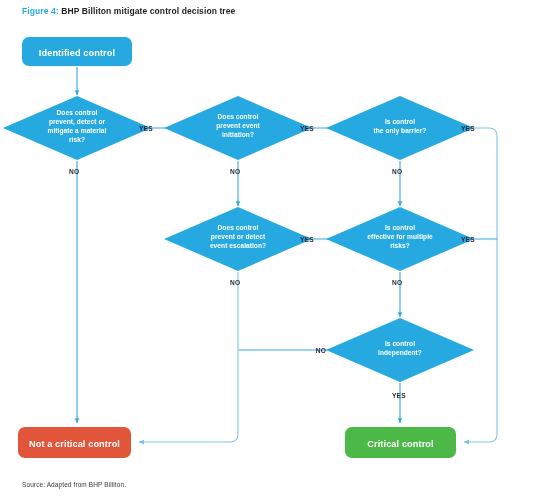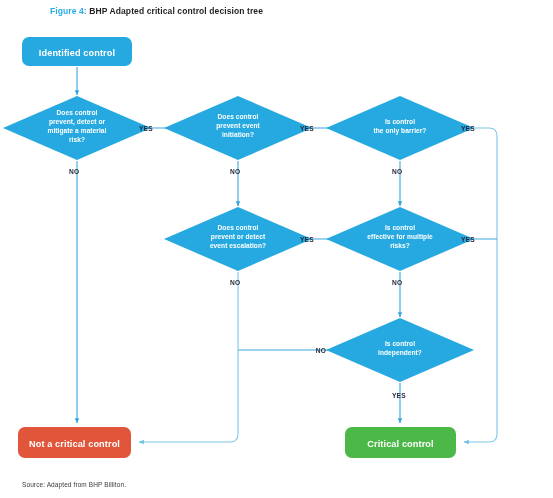--- a/index.html
+++ b/index.html
@@ -26,21 +26,20 @@
     left: 22px;
     top: 6px;
     font-size: 8.5px;
     font-weight: bold;
     color: #231f20;
     letter-spacing: 0.1px;
     white-space: nowrap;
   }
   .fig-title .fignum {
     color: #29abe2;
-    margin-left: 28px;
   }
   .source-note {
     position: absolute;
     left: 22px;
     top: 481px;
     font-size: 6.5px;
     color: #3a3a3a;
     letter-spacing: 0.1px;
     white-space: nowrap;
   }
@@ -84,21 +83,21 @@
     stroke: #7cc8e8;
     stroke-width: 1.1;
   }
 </style>
 </head>
 <body>
 
 <div id="page">
 
   <div class="fig-title">
-    <span class="fignum">Figure 4:</span><span> BHP Adapted critical control decision tree</span>
+    <span class="fignum">Figure 4:</span><span> BHP Billiton mitigate control decision tree</span>
   </div>
 
   <svg class="chartcanvas" viewBox="0 0 553 498">
     <defs>
       <marker id="arrow" viewBox="0 0 10 10" refX="8.5" refY="5" markerWidth="5.2" markerHeight="5.2" orient="auto-start-reverse">
         <path d="M 0 1 L 9 5 L 0 9 z" fill="#3aa8dd"></path>
       </marker>
       <marker id="arrowlight" viewBox="0 0 10 10" refX="8.5" refY="5" markerWidth="5.2" markerHeight="5.2" orient="auto-start-reverse">
         <path d="M 0 1 L 9 5 L 0 9 z" fill="#6ec1e4"></path>
       </marker>

